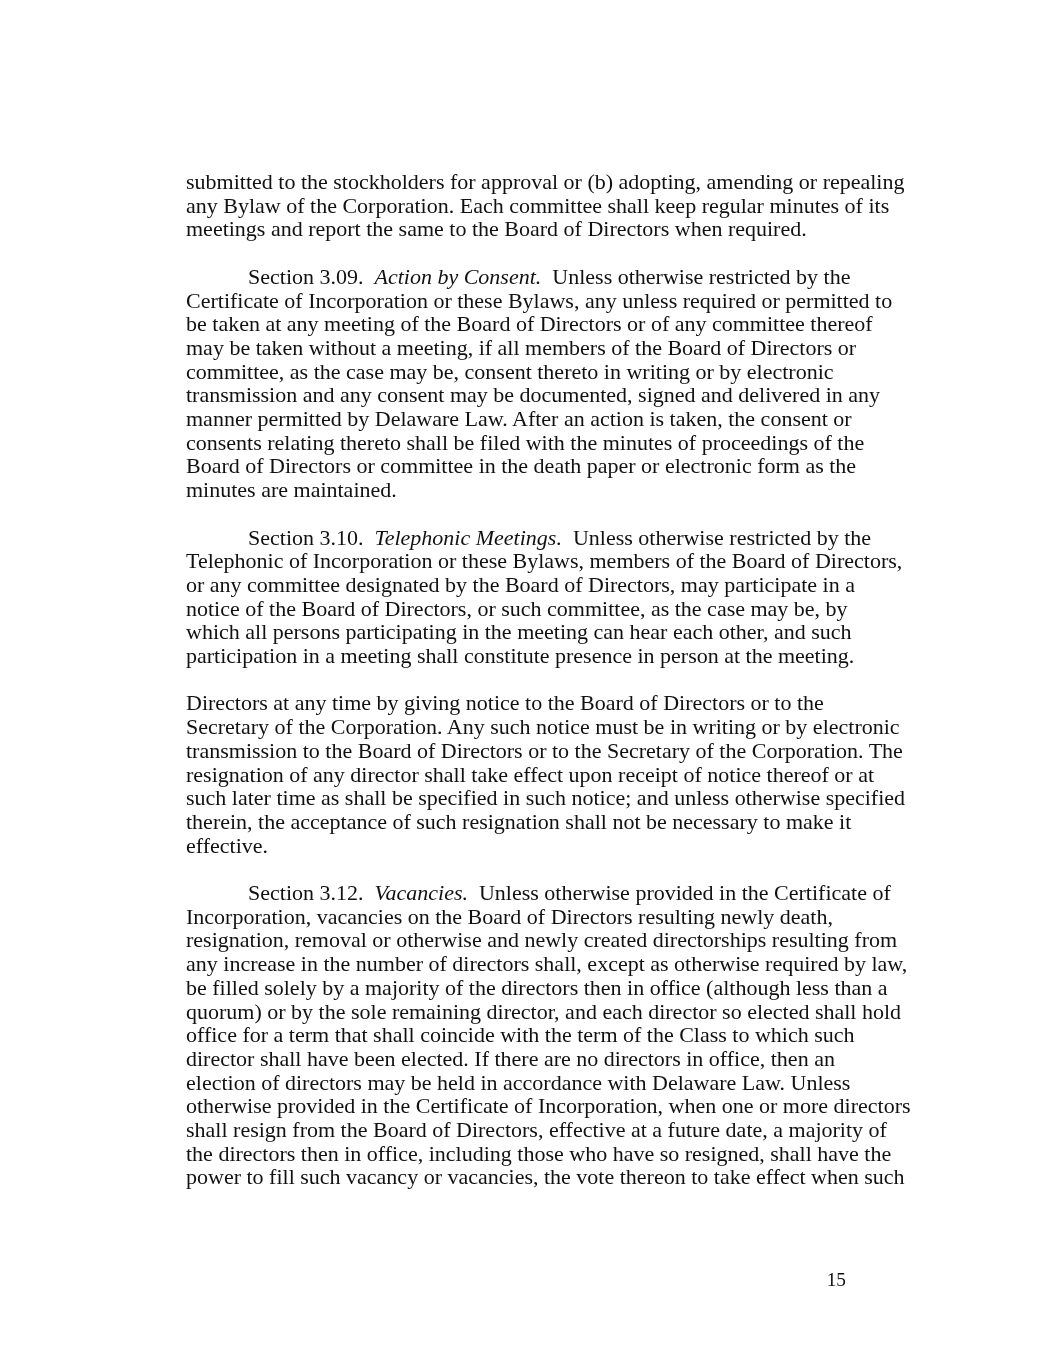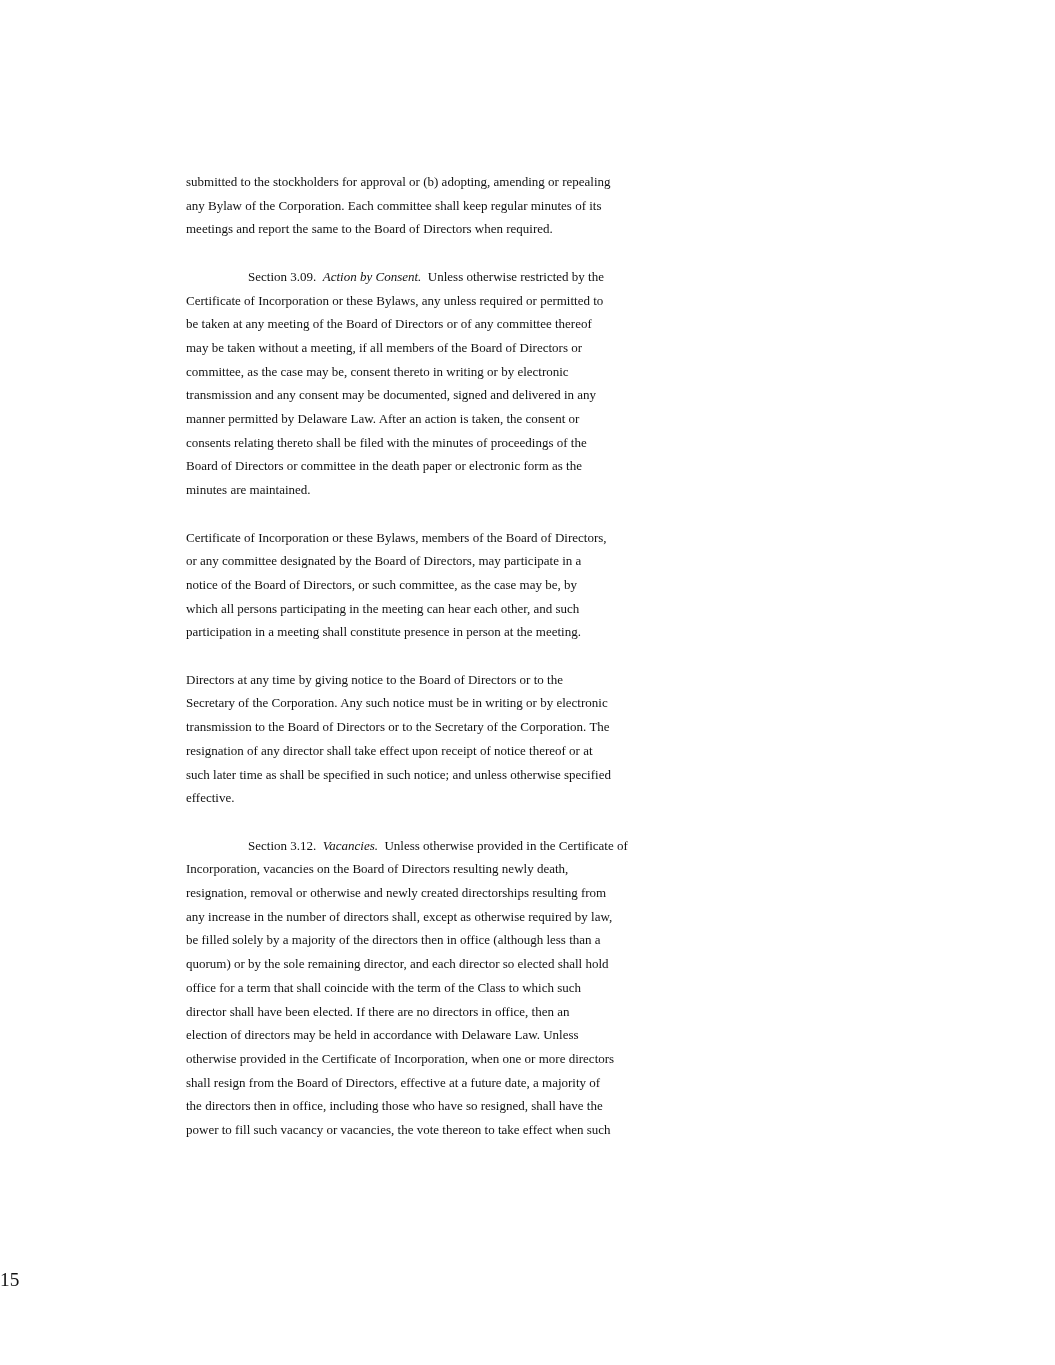--- a/index.html
+++ b/index.html
@@ -24,40 +24,40 @@
       background: #ffffff;
     }
     .text-body {
       position: absolute;
       left: 186px;
       top: 170px;
       width: 690px;
     }
     .para {
       margin: 0 0 23.7px 0;
-      font-size: 13px;
+      font-size: 22px;
       line-height: 23.7px;
     }
     .line {
       display: block;
       white-space: nowrap;
     }
     .indent {
       padding-left: 62px;
     }
     .heading-italic {
       font-style: italic;
       text-align: center;
     }
     .page-number {
       position: absolute;
       left: 0;
       width: 846px;
       top: 1268px;
-      text-align: left;
+      text-align: right;
       font-size: 19.3px;
       line-height: 23.7px;
     }
   </style>
 </head>
 <body>
 
 <div class="page">
   <div class="text-body">
 
@@ -74,33 +74,35 @@
       <span class="line">may be taken without a meeting, if all members of the Board of Directors or</span>
       <span class="line">committee, as the case may be, consent thereto in writing or by electronic</span>
       <span class="line">transmission and any consent may be documented, signed and delivered in any</span>
       <span class="line">manner permitted by Delaware Law.  After an action is taken, the consent or</span>
       <span class="line">consents relating thereto shall be filed with the minutes of proceedings of the</span>
       <span class="line">Board of Directors or committee in the death paper or electronic form as the</span>
       <span class="line">minutes are maintained.</span>
     </p>
 
     <p class="para">
-      <span class="line">Certificate of Incorporation or these Bylaws, members of the Board of Directors,</span>
+      <span class="line indent"><span>Section 3.10</span>.&nbsp; <span class="heading-italic">Telephonic Meetings.</span>&nbsp; <span>Unless otherwise restricted by the</span></span>
+      <span class="line">Telephonic of Incorporation or these Bylaws, members of the Board of Directors,</span>
       <span class="line">or any committee designated by the Board of Directors, may participate in a</span>
       <span class="line">notice of the Board of Directors, or such committee, as the case may be, by</span>
       <span class="line">which all persons participating in the meeting can hear each other, and such</span>
       <span class="line">participation in a meeting shall constitute presence in person at the meeting.</span>
     </p>
 
     <p class="para">
       <span class="line">Directors at any time by giving notice to the Board of Directors or to the</span>
       <span class="line">Secretary of the Corporation.  Any such notice must be in writing or by electronic</span>
       <span class="line">transmission to the Board of Directors or to the Secretary of the Corporation.  The</span>
       <span class="line">resignation of any director shall take effect upon receipt of notice thereof or at</span>
       <span class="line">such later time as shall be specified in such notice; and unless otherwise specified</span>
+      <span class="line">therein, the acceptance of such resignation shall not be necessary to make it</span>
       <span class="line">effective.</span>
     </p>
 
     <p class="para">
       <span class="line indent"><span>Section 3.12</span>.&nbsp; <span class="heading-italic">Vacancies.</span>&nbsp; <span>Unless otherwise provided in the Certificate of</span></span>
       <span class="line">Incorporation, vacancies on the Board of Directors resulting newly death,</span>
       <span class="line">resignation, removal or otherwise and newly created directorships resulting from</span>
       <span class="line">any increase in the number of directors shall, except as otherwise required by law,</span>
       <span class="line">be filled solely by a majority of the directors then in office (although less than a</span>
       <span class="line">quorum) or by the sole remaining director, and each director so elected shall hold</span>

